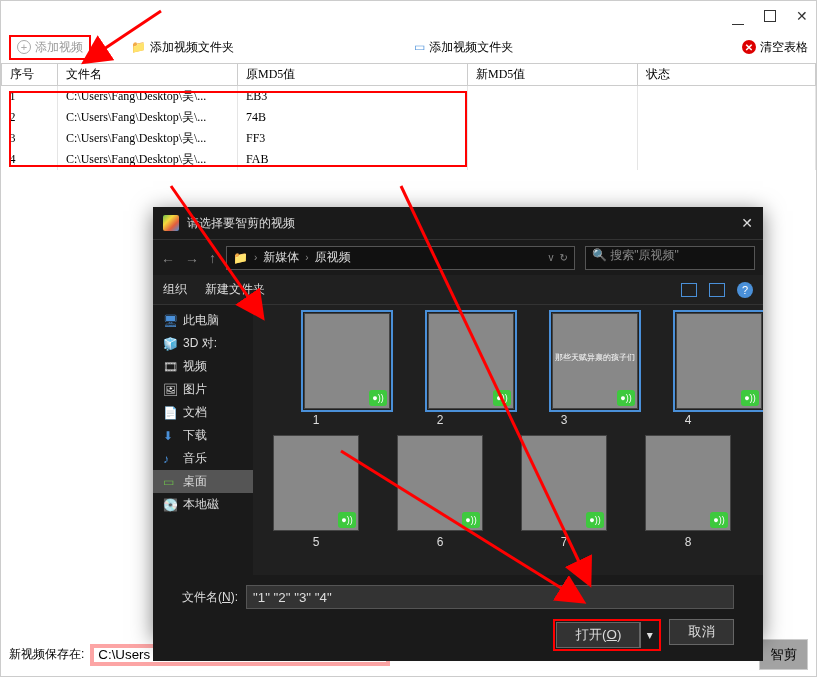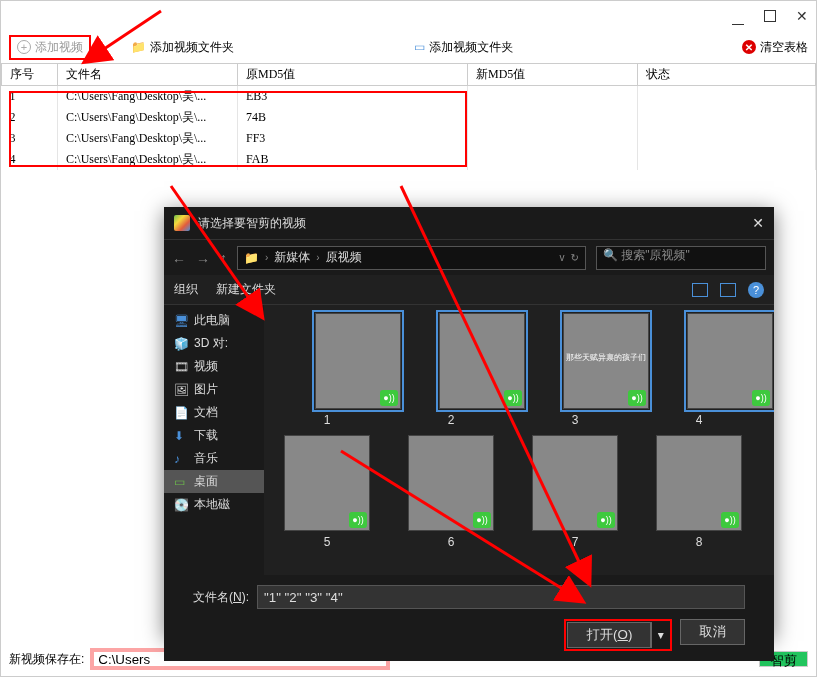--- a/index.html
+++ b/index.html
@@ -26,27 +26,27 @@
     .table-wrap { height: 520px; position:relative; }
     table { width: 100%; border-collapse: collapse; }
     th,td { text-align:left; padding: 2px 8px; height:18px; font-size:12px; border-right:1px solid #e5e5e5;font-family:Liberation Serif, serif;}
     thead th { border:1px solid #ccc; background:#fff; font-weight:normal;}
     tbody{ font-size:11px;}
     .table-border{ position:absolute; border:2px solid red; top:28px; left:8px; width:458px; height:76px; pointer-events:none;}
 
     
     .bottombar{ position:absolute; bottom:6px; left:8px; right:8px; display:flex; align-items:center; gap:6px; }
     .bottombar input{ border:4px solid #fca5a5; height:22px; width:300px; padding:0 4px;}
-    .bottombar button{ height:16px; padding:0 10px; border:1px solid #ccc; background:#22c55e;}
+    .bottombar button{ height:31px; padding:0 10px; border:1px solid #ccc; background:#a3a3a3;}
 
     
     .arrows{ position:absolute; top:0; left:0; width:817px; height:677px; pointer-events:none; z-index:5;}
 
     
-    .filedialog{ position:absolute; top:206px; left:163px; width:610px; height:430px; background:#202020; color:#ddd; box-shadow:0 4px 20px rgba(0,0,0,.5); z-index:3;}
+    .filedialog{ position:absolute; top:206px; left:152px; width:610px; height:430px; background:#202020; color:#ddd; box-shadow:0 4px 20px rgba(0,0,0,.5); z-index:3;}
     .fd-title{ height:32px; background:#1a1a1a; display:flex; align-items:center; padding:0 10px; gap:8px; font-size:12px;}
     .fd-title .close{ margin-left:auto; cursor:pointer; font-size:14px;}
     .fd-title-icon{width:16px;height:16px;background:linear-gradient(135deg,#6dbf4b,#f5d93d,#e25c3d,#4a90d9);border-radius:2px;}
     .fd-nav{ height:36px; display:flex; align-items:center; background:#1a1a1a; padding:0 8px; gap:10px; border-top:1px solid #333;}
     .fd-nav .arrow{ color:#888; cursor:pointer; font-size:14px;}
     .fd-nav .path{ flex:1; display:flex; align-items:center; gap:6px; background:#111; border:1px solid #555; height:24px; padding:0 6px;}
     .fd-nav .path .fld{color:#e8a33d;}
     .fd-nav .search{ width:170px; background:#111; border:1px solid #555; height:24px; padding:0 6px; color:#888;}
     .fd-nav .chev{color:#888;font-size:10px;}
     .fd-toolbar2{ height:30px; display:flex; align-items:center; padding:0 10px; gap:18px; border-bottom:1px solid #333;}

